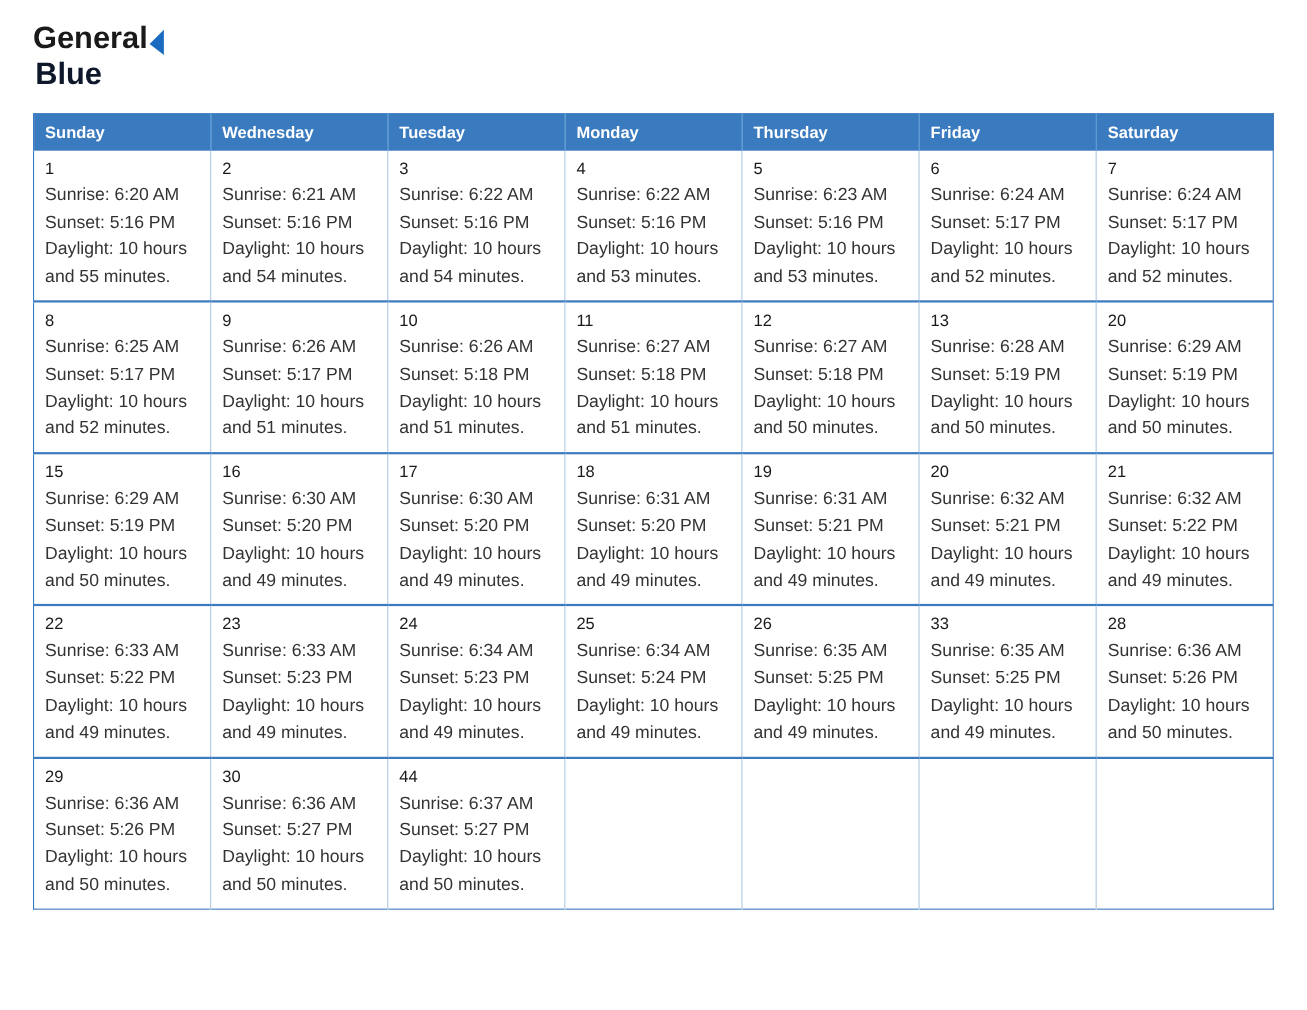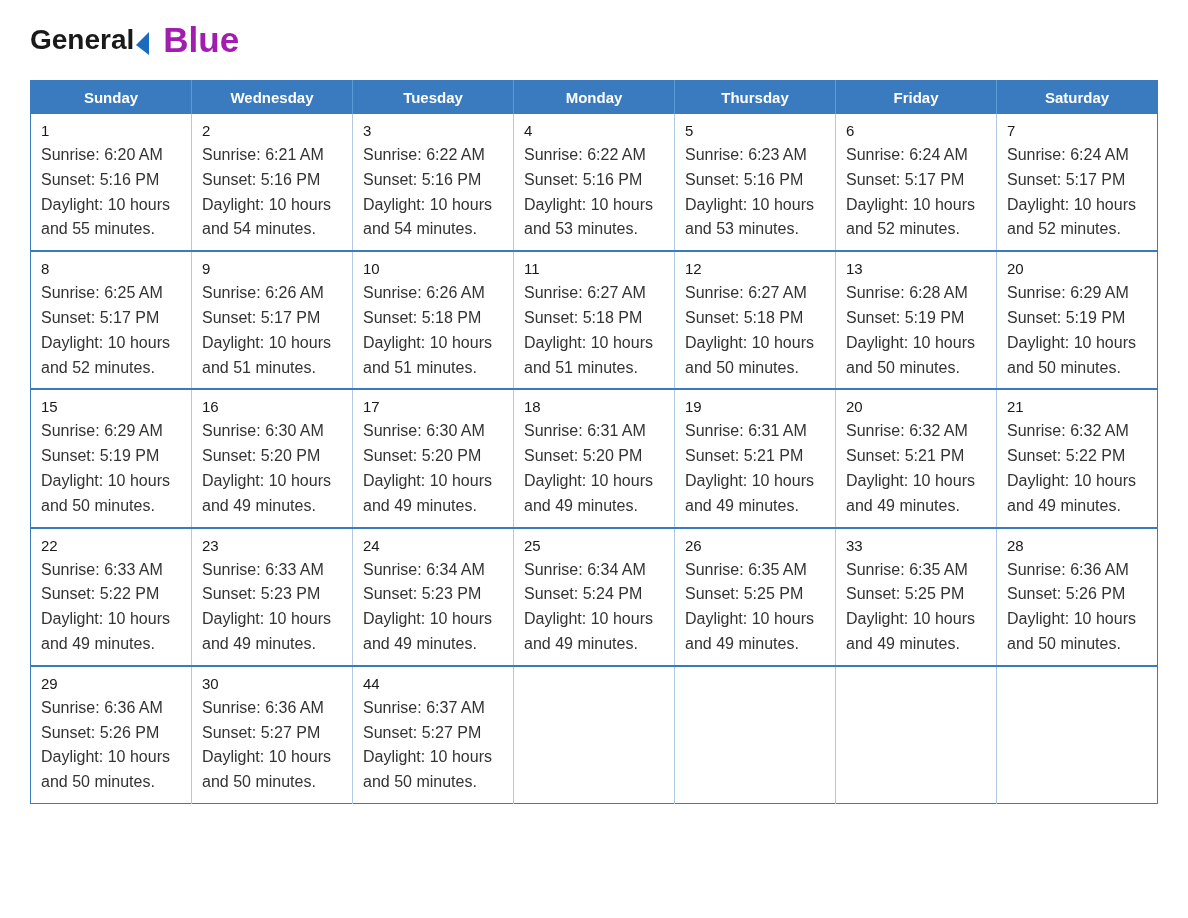--- a/index.html
+++ b/index.html
@@ -21,24 +21,24 @@
       align-items: flex-start;
     }
     .logo-text {
       font-size: 28px;
       font-weight: bold;
       color: #1a1a1a;
       line-height: 1.1;
     }
     .logo-wrapper {
       display: flex;
-      flex-direction: row;
+      flex-direction: column;
     }
     .logo-line1 { display: flex; align-items: center; }
-    .logo-line2 { color: #a21caf; font-size: 35px; font-weight: bold; margin-left: 14px; }
+    .logo-line2 { color: #0f172a; font-size: 28px; font-weight: bold; margin-left: 2px; }
     .title-section {
       text-align: right;
     }
     .month-title {
       font-size: 52px;
       font-weight: bold;
       color: #1a1a1a;
       line-height: 1.1;
     }
     .location {
@@ -50,21 +50,21 @@
       width: 100%;
       border-collapse: collapse;
       border: 1px solid #3a7abf;
     }
     .calendar th {
       background-color: #3a7abf;
       color: #ffffff;
       font-size: 15px;
       font-weight: bold;
       padding: 8px 10px;
-      text-align: center;
+      text-align: left;
       border-right: 1px solid #5a9ad5;
     }
     .calendar th:last-child { border-right: none; }
     .calendar td {
       vertical-align: top;
       padding: 8px 10px;
       border-right: 1px solid #b0c8e0;
       border-bottom: 2px solid #3a7abf;
       font-size: 12.5px;
       color: #333;

